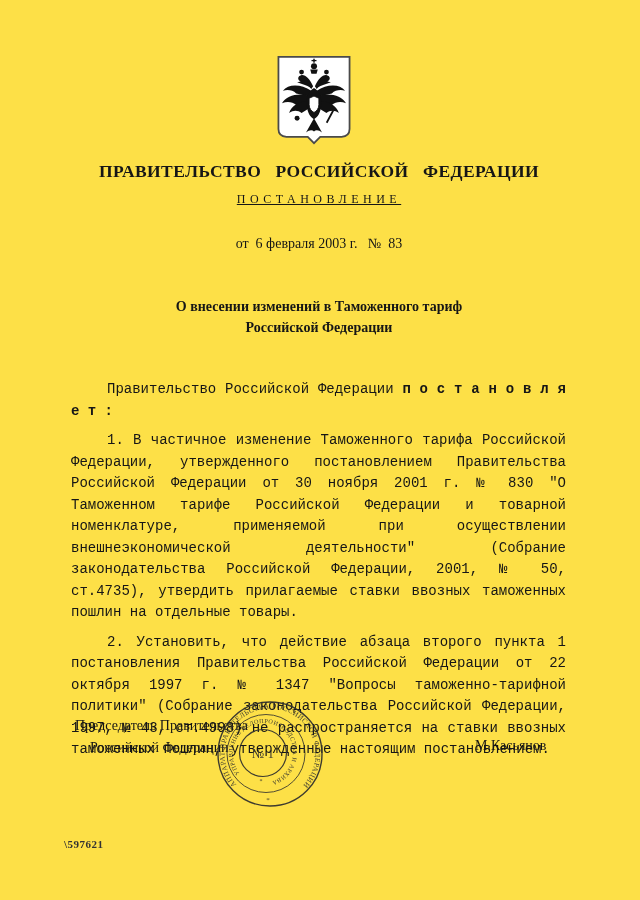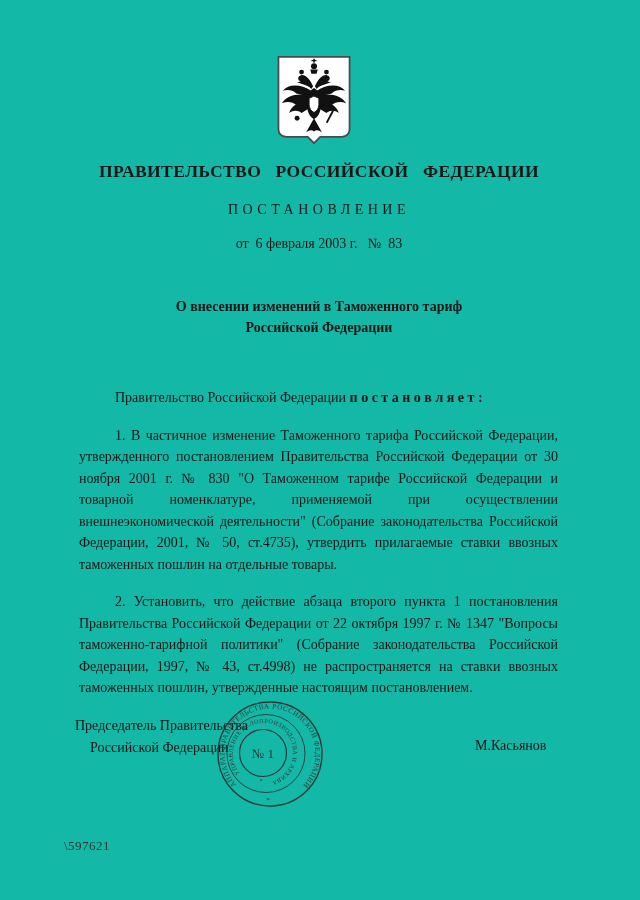--- a/index.html
+++ b/index.html
@@ -1,41 +1,41 @@
 <!DOCTYPE html>
 <html><head>
 <meta charset="utf-8">
 <style>
   html,body{margin:0;padding:0;background:#ffffff;}
   .page{
     position:relative;
     width:640px;height:900px;
-    background:#14b8a6;
+    background:#fde047;
     font-family:"Liberation Serif", serif;
     color:#161616;
     overflow:hidden;
   }
   .center-col{position:absolute;left:63px;width:512px;text-align:center;}
   .emblem-box{position:absolute;left:274px;top:54px;width:80px;height:93px;}
   .org-title{top:161px;font-size:17.5px;font-weight:bold;word-spacing:0.55em;letter-spacing:0.4px;}
-  .doc-type{top:202px;font-size:14px;letter-spacing:4.5px;}
+  .doc-type{top:192px;font-size:12px;letter-spacing:4.5px;text-decoration:underline;}
   .date-line{top:236px;font-size:14px;white-space:pre;}
   .city{top:261px;font-size:9.5px;letter-spacing:0.6px;}
   .doc-title{top:296px;font-size:14px;font-weight:bold;line-height:21px;}
   .body-text{
     position:absolute;left:63px;top:371px;width:511px;
     font-size:14px;line-height:21.5px;text-align:justify;
   }
-  .body-text p{margin:16px;text-indent:36px;}
+  .body-text p{margin:8px;text-indent:36px;font-family:Liberation Mono, monospace;}
   .bold-spaced{font-weight:bold;}
   .sig-line1{position:absolute;left:75px;top:718px;font-size:14px;}
   .sig-line2{position:absolute;left:90px;top:740px;font-size:14px;}
   .sig-name{position:absolute;left:475px;top:738px;font-size:14px;text-align:center;}
   .stamp{position:absolute;left:206px;top:690px;width:128px;height:128px;opacity:0.92;}
-  .footer-code{position:absolute;left:64px;top:838px;font-size:13px;letter-spacing:0.5px;color:#333;}
+  .footer-code{position:absolute;left:64px;top:838px;font-size:11px;letter-spacing:0.5px;color:#333;font-weight:bold;}
   svg text{font-family:"Liberation Serif", serif;}
 </style>
 </head>
 <body>
 
 <div class="page">
 
   <div class="emblem-box">
     <svg viewBox="0 0 90 104" width="80" height="93">
       <path d="M5 3 H85 V84 Q85 92 76 93 L52 93 L45 100 L38 93 L14 93 Q5 92 5 84 Z" fill="#ffffff" stroke="#4a4a4a" stroke-width="2"></path>

